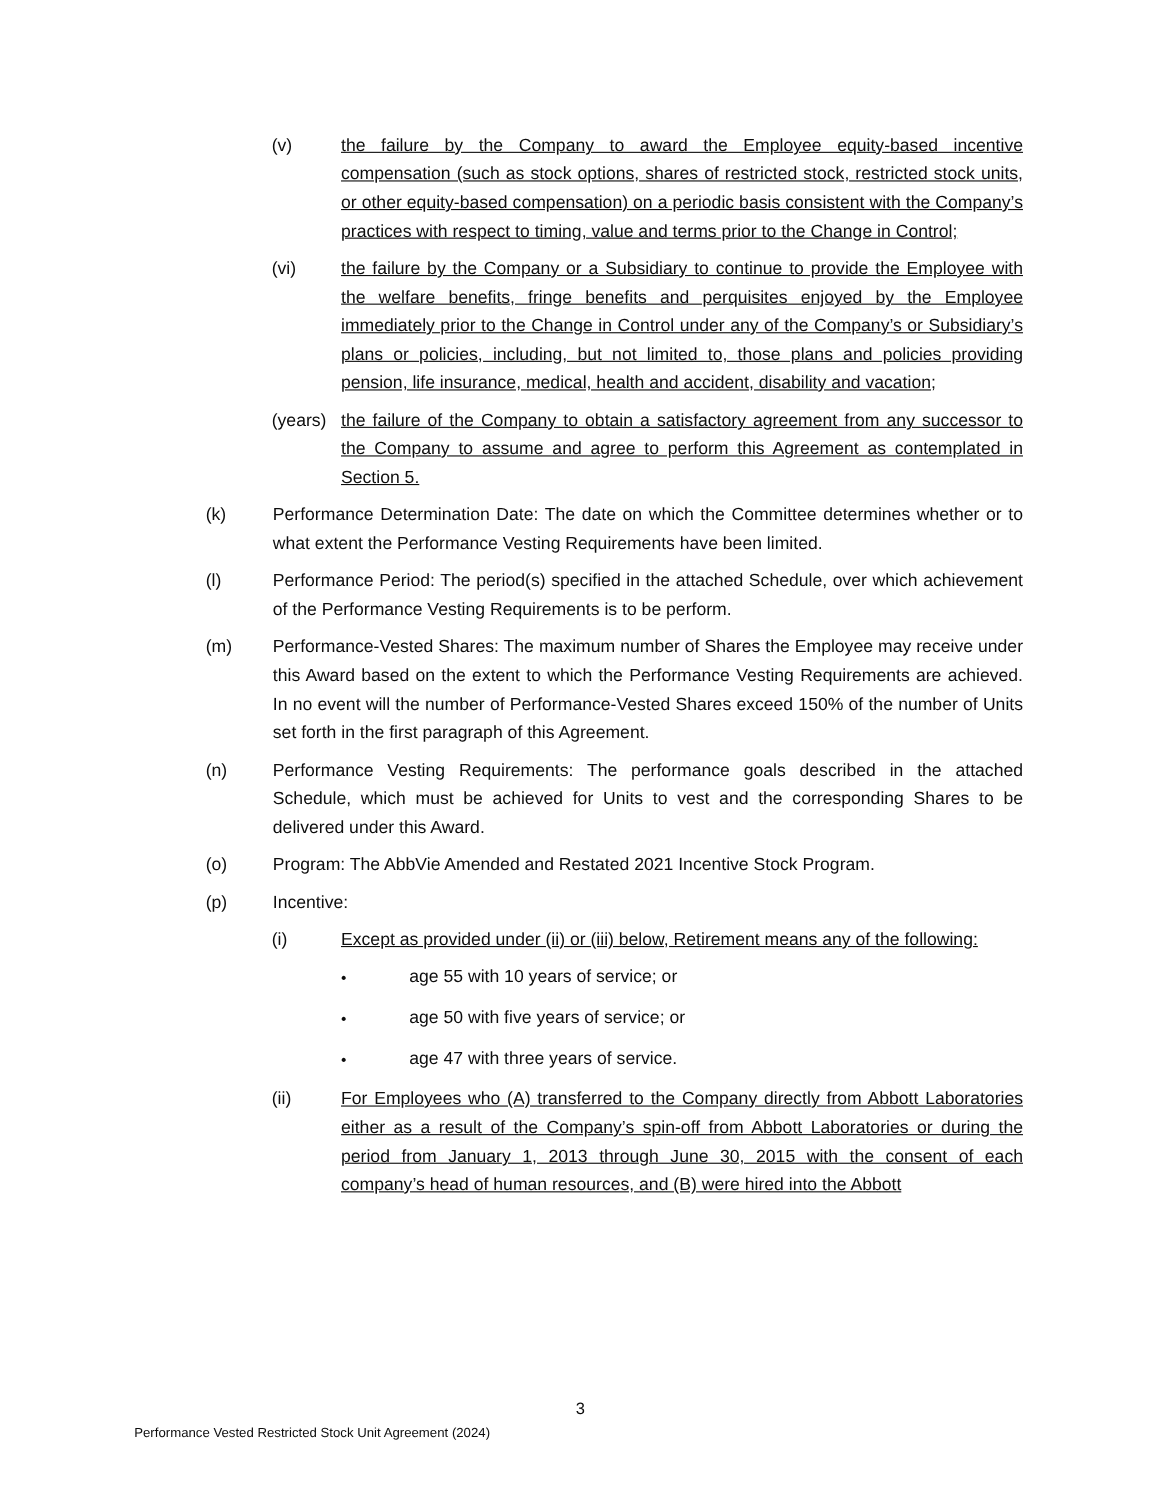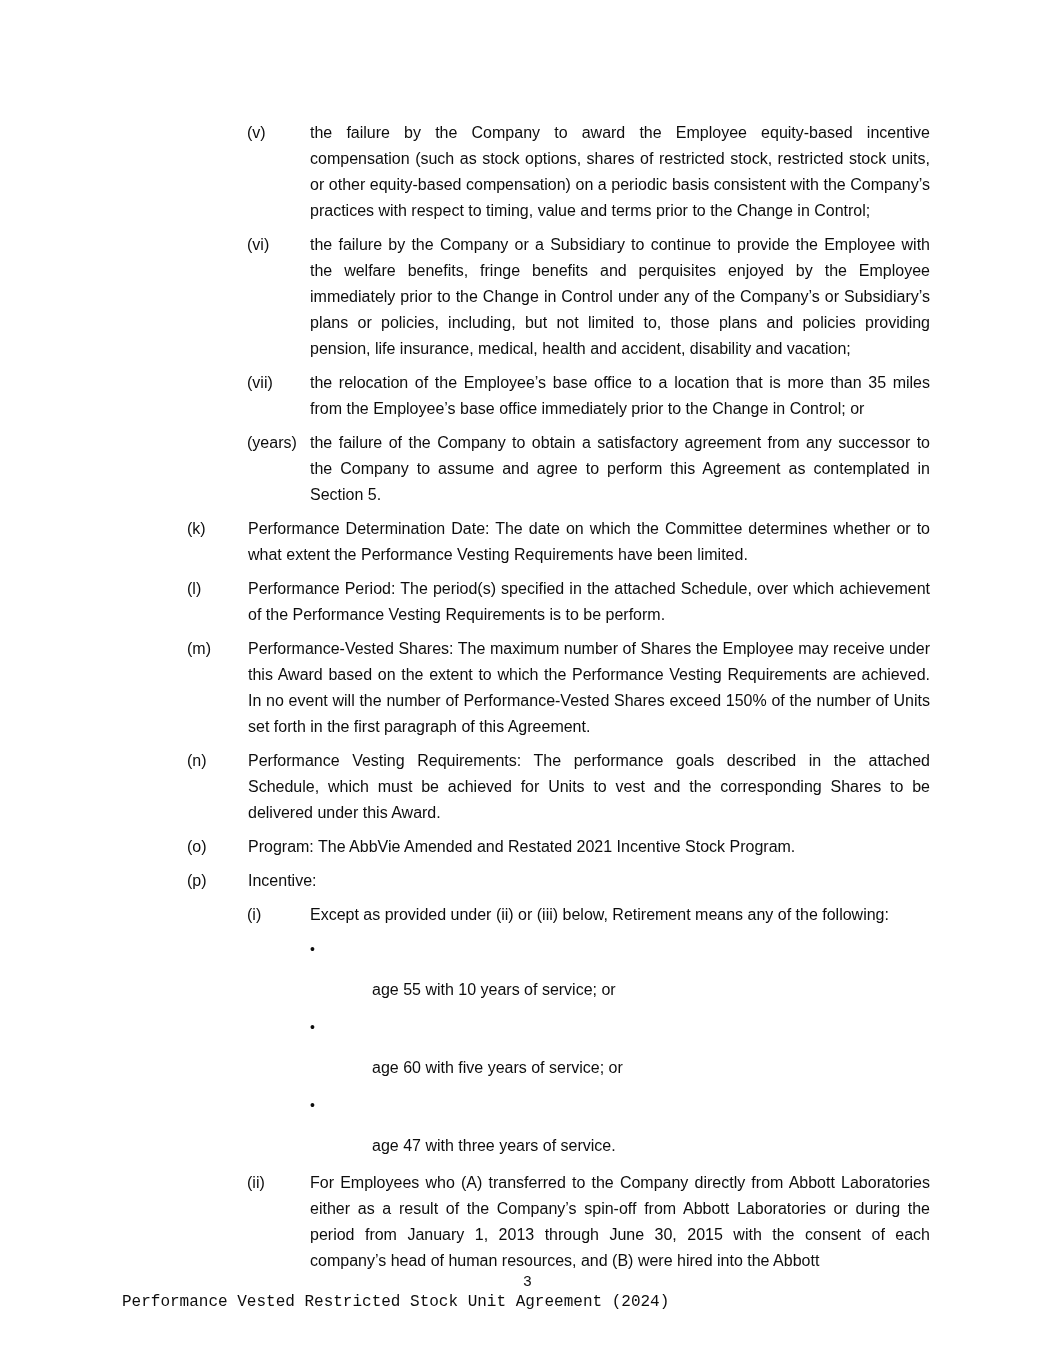--- a/index.html
+++ b/index.html
@@ -35,60 +35,55 @@
     margin: 0;
     text-align: justify;
     text-align-last: left;
   }
   .lvl1 { margin-left: 187px; }
   .lvl1 .label { width: 61px; }
   .lvl1 .text  { width: 682px; }
 
   .lvl2 { margin-left: 247px; }
   .lvl2 .label { width: 63px; }
-  .lvl2 .text  { width: 620px; }
+  .lvl2 .text  { width: 620px; text-decoration: underline; }
 
   .bullet { margin-left: 310px; margin-bottom: 11px; }
   .bullet .label { width: 62px; font-size: 14px; }
-  .bullet .text  { width: 558px; text-align: left; margin-top: 41px; }
+  .bullet .text  { width: 558px; text-align: left; }
 
   .page-number {
     position: absolute;
     top: 1272px;
     left: 0;
     width: 1055px;
     text-align: center;
     font-size: 15px;
     line-height: 18px;
   }
   .footer-line {
     position: absolute;
     top: 1294px;
     left: 122px;
-    font-size: 16px;
+    font-size: 12px;
     line-height: 17px;
-    font-family: Liberation Mono, monospace;
   }
 </style>
 </head>
 <body>
 
 <div class="page">
   <div class="content">
       <div class="row lvl2">
     <span class="label">(v)</span>
     <p class="text">the failure by the Company to award the Employee equity-based incentive compensation (such as stock options, shares of restricted stock, restricted stock units, or other equity-based compensation) on a periodic basis consistent with the Company’s practices with respect to timing, value and terms prior to the Change in Control;</p>
   </div>
       <div class="row lvl2">
     <span class="label">(vi)</span>
     <p class="text">the failure by the Company or a Subsidiary to continue to provide the Employee with the welfare benefits, fringe benefits and perquisites enjoyed by the Employee immediately prior to the Change in Control under any of the Company’s or Subsidiary’s plans or policies, including, but not limited to, those plans and policies providing pension, life insurance, medical, health and accident, disability and vacation;</p>
-  </div>
-      <div class="row lvl2">
-    <span class="label">(vii)</span>
-    <p class="text">the relocation of the Employee’s base office to a location that is more than 35 miles from the Employee’s base office immediately prior to the Change in Control; or</p>
   </div>
       <div class="row lvl2">
     <span class="label">(years)</span>
     <p class="text">the failure of the Company to obtain a satisfactory agreement from any successor to the Company to assume and agree to perform this Agreement as contemplated in Section 5.</p>
   </div>
       <div class="row lvl1">
     <span class="label">(k)</span>
     <p class="text">Performance Determination Date:  The date on which the Committee determines whether or to what extent the Performance Vesting Requirements have been limited.</p>
   </div>
       <div class="row lvl1">
@@ -114,21 +109,21 @@
       <div class="row lvl2">
     <span class="label">(i)</span>
     <p class="text">Except as provided under (ii) or (iii) below, Retirement means any of the following:</p>
   </div>
       <div class="row bullet">
     <span class="label">•</span>
     <p class="text">age 55 with 10 years of service; or</p>
   </div>
       <div class="row bullet">
     <span class="label">•</span>
-    <p class="text">age 60 with five years of service; or</p>
+    <p class="text">age 50 with five years of service; or</p>
   </div>
       <div class="row bullet">
     <span class="label">•</span>
     <p class="text">age 47 with three years of service.</p>
   </div>
       <div class="row lvl2">
     <span class="label">(ii)</span>
     <p class="text">For Employees who (A) transferred to the Company directly from Abbott Laboratories either as a result of the Company’s spin-off from Abbott Laboratories or during the period from January 1, 2013 through June 30, 2015 with the consent of each company’s head of human resources, and (B) were hired into the Abbott</p>
   </div>
     </div>

